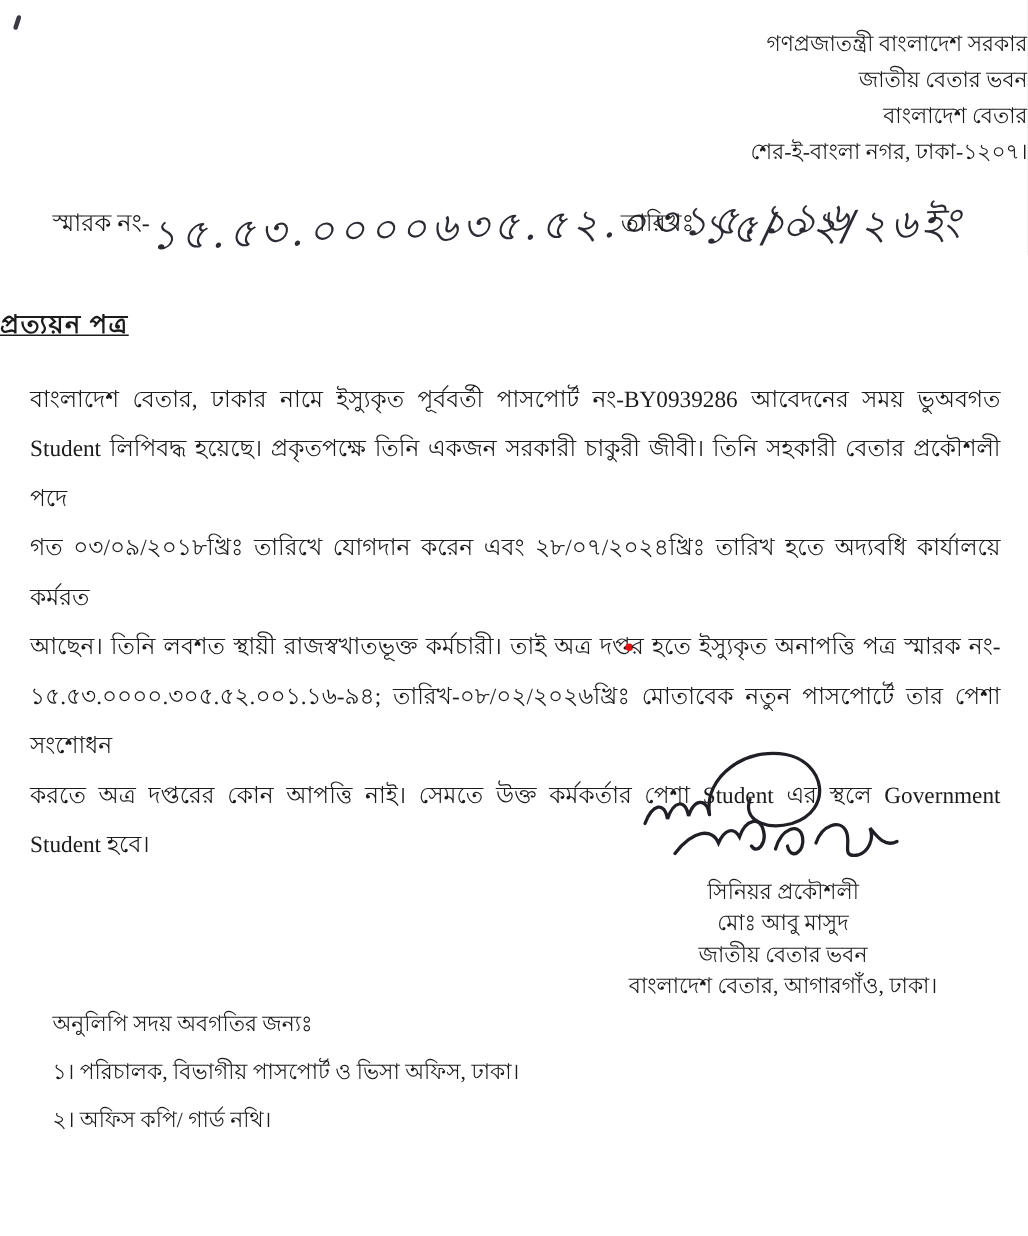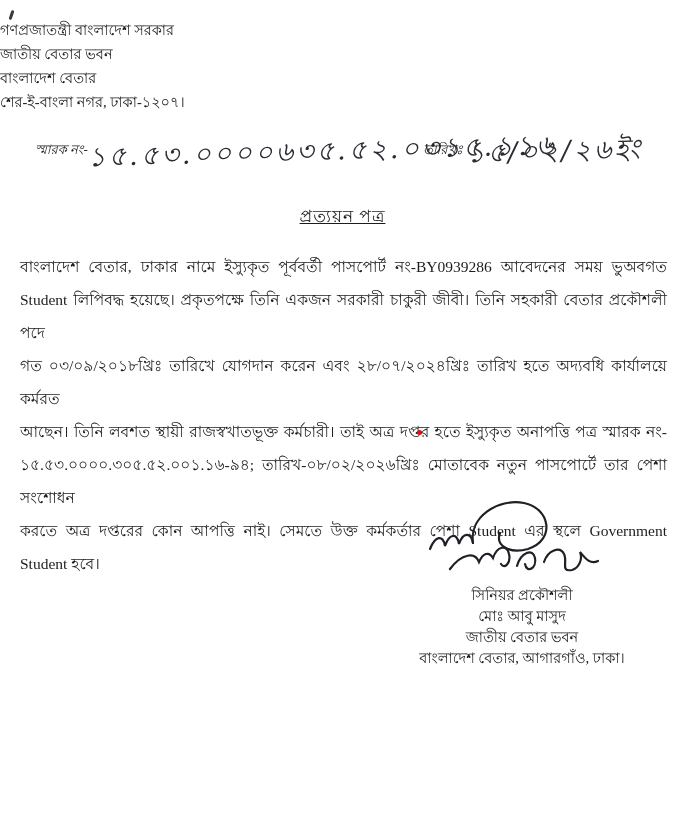--- a/index.html
+++ b/index.html
@@ -13,41 +13,41 @@
     overflow:hidden;
     margin:0 auto;
   }
   .corner-mark {
     position:absolute; left:10px; top:10px;
     width:3px; height:10px; background:#3a3a42;
     transform:rotate(18deg); border-radius:2px;
   }
   .letterhead {
     position:absolute; top:18px; left:0; right:0;
-    text-align:left; font-size:14.5px; line-height:24px;
+    text-align:right; font-size:14.5px; line-height:24px;
   }
   .memo-row {
     position:absolute; top:116px; left:0; right:0; height:56px;
   }
   .memo-left { position:absolute; left:35px; top:14px; white-space:nowrap; }
-  .memo-label, .date-label { font-size:13px;font-style:italic; }
+  .memo-label, .date-label { font-size:16px; }
   .handwriting {
     font-style:italic;
     font-size:27px;
     letter-spacing:3px;
     color:#2b2b33;
     transform:rotate(-1.5deg);
     display:inline-block;
     vertical-align:-6px;
     font-family:"DejaVu Serif","Liberation Serif",serif;
   }
   .memo-right { position:absolute; right:42px; top:14px; white-space:nowrap; }
   .letter-title {
     position:absolute; top:203px; left:0; right:0;
-    text-align:center; font-size:17px; font-weight:normal;
+    font-size:17px; font-weight:bold;
     text-decoration:underline; letter-spacing:1px;
   }
   .body {
     position:absolute; top:250px; left:20px; right:18px;
     font-size:15.5px; line-height:33px;
   }
   .body-line {
     text-align:justify; text-align-last:justify;
     white-space:normal;
   }
@@ -116,14 +116,19 @@
         <path d="M95,71 C99,57 111,53 113,63 C115,73 105,79 103,69"></path>
         <path d="M122,67 C126,55 138,51 142,59 C146,67 138,77 150,75 C157,73 161,64 158,57 C163,63 168,70 176,66"></path>
       </g>
     </svg>
     <div class="sign-line">সিনিয়র প্রকৌশলী</div>
     <div class="sign-line">মোঃ আবু মাসুদ</div>
     <div class="sign-line">জাতীয় বেতার ভবন</div>
     <div class="sign-line">বাংলাদেশ বেতার, আগারগাঁও, ঢাকা।</div>
   </div>
 
+  <div class="cc">
+    <div class="cc-heading">অনুলিপি সদয় অবগতির জন্যঃ</div>
+    <div class="cc-item">১। পরিচালক, বিভাগীয় পাসপোর্ট ও ভিসা অফিস, ঢাকা।</div>
+    <div class="cc-item">২। অফিস কপি/ গার্ড নথি।</div>
+  </div>
 
 </div>
 
 </body></html>

